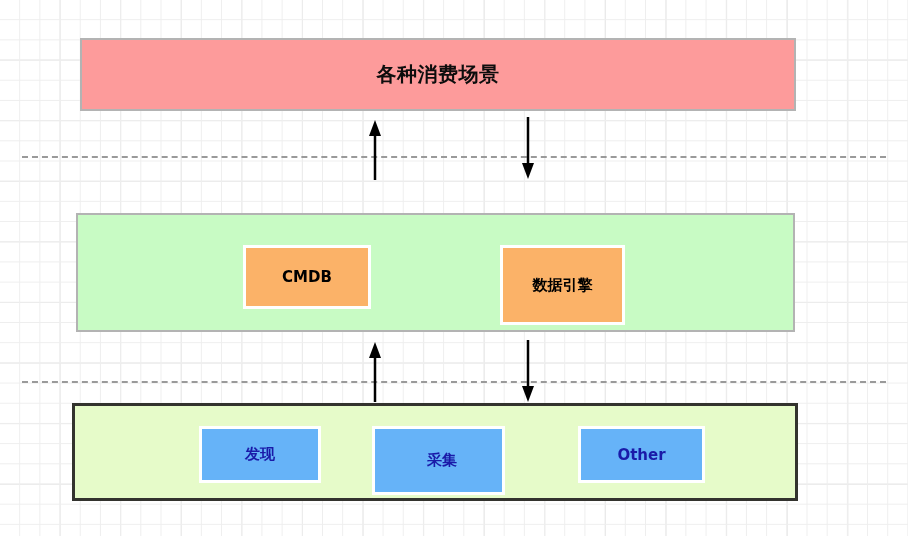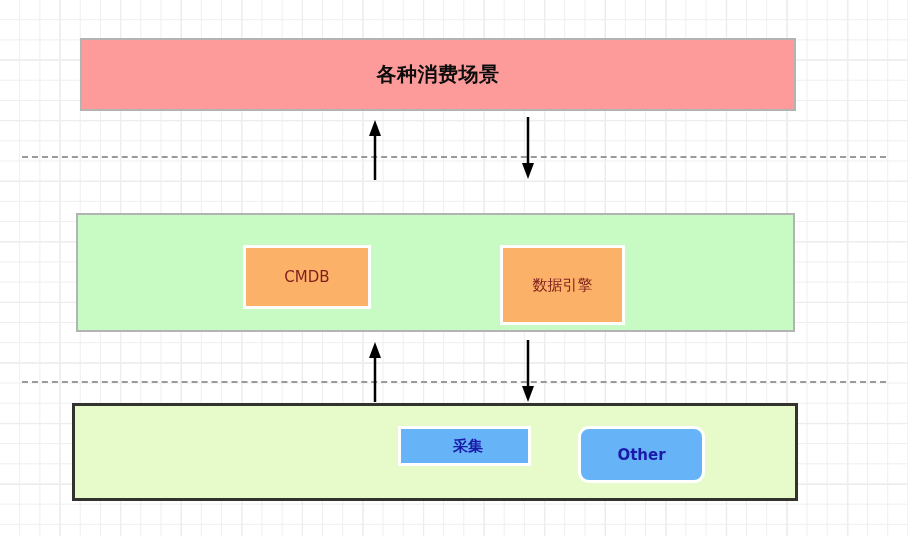--- a/index.html
+++ b/index.html
@@ -81,37 +81,37 @@
     box-sizing: border-box;
     display: flex;
     align-items: center;
     justify-content: center;
     text-align: center;
   }
   .node-orange {
     background: #fbb268;
     border: 3px solid #ffffff;
     font-size: 15px;
-    font-weight: normal;
-    color: #7f1d1d;
+    font-weight: bold;
+    color: #000000;
   }
   .node-blue {
     background: #66b3f8;
     border: 3px solid #ffffff;
     font-size: 15px;
     font-weight: bold;
     color: #1a1aa8;
   }
 
   #node-cmdb      { left: 243px; top: 245px; width: 128px; height: 64px; }
   #node-data-engine { left: 500px; top: 245px; width: 125px; height: 80px; }
 
   #node-discovery { left: 199px; top: 426px; width: 122px; height: 57px; }
-  #node-collect   { left: 398px; top: 426px; width: 133px; height: 40px; padding-left: 7px; }
-  #node-other     { left: 578px; top: 426px; width: 127px; height: 57px; border-radius: 11px; }
+  #node-collect   { left: 372px; top: 426px; width: 133px; height: 69px; padding-left: 7px; }
+  #node-other     { left: 578px; top: 426px; width: 127px; height: 57px; }
 
   
   .divider {
     position: absolute;
     height: 0;
     border-top: 2px dashed #9a9a9a;
   }
   #divider-upper { left: 22px; top: 156px; width: 864px; }
   #divider-lower { left: 22px; top: 381px; width: 864px; }
 
@@ -171,20 +171,23 @@
   </div>
   <div class="arrow" id="arrow-down-lower">
     <svg width="14" height="62" viewBox="0 0 14 62">
       <line x1="7" y1="0" x2="7" y2="48" stroke="#000000" stroke-width="2.5"></line>
       <polygon points="7,62 13,46 1,46" fill="#000000"></polygon>
     </svg>
   </div>
 
   <div class="layer layer-collection"></div>
 
+  <div class="node node-blue" id="node-discovery">
+    <span>发现</span>
+  </div>
 
   <div class="node node-blue" id="node-collect">
     <span>采集</span>
   </div>
 
   <div class="node node-blue" id="node-other">
     <span>Other</span>
   </div>
 
 </div>

